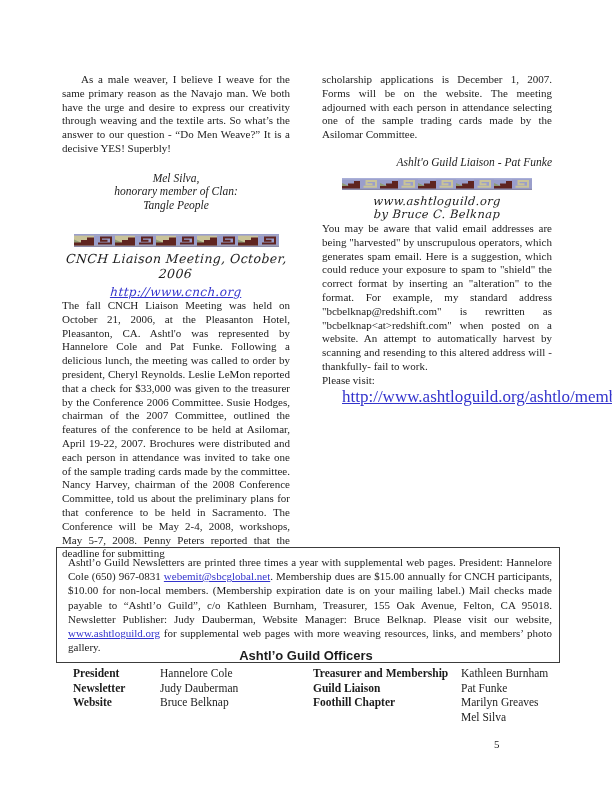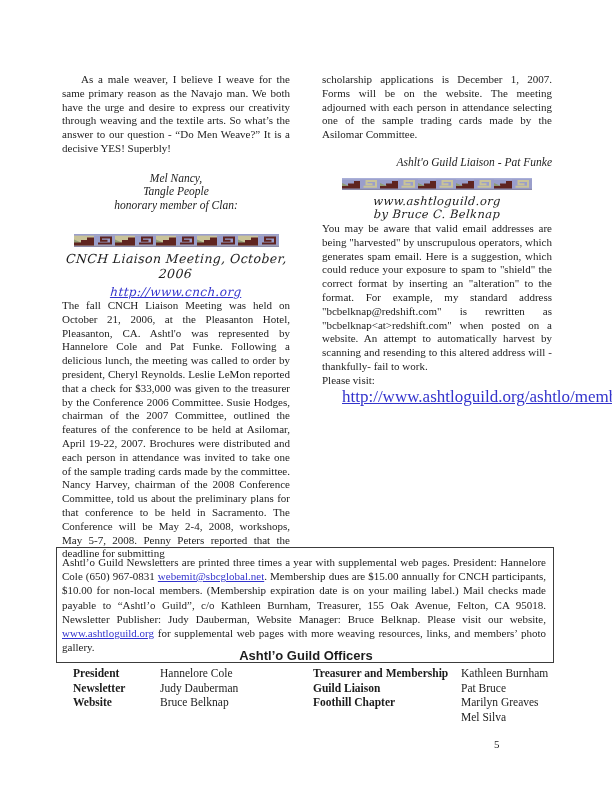--- a/index.html
+++ b/index.html
@@ -25,21 +25,21 @@
   .script-lg { font-size:12.5px; line-height:15px; margin-top:4px; }
   .script-sm { font-size:11.5px; line-height:13.5px; }
   a.link { color:#3333cc; text-decoration:underline; cursor:pointer; }
   .script-link { display:block; margin-top:4px; font-size:12px; }
   .para-gap  { margin-top:17px; }
   .para-gap2 { margin-top:14px; }
   .visit-label { margin-top:14px; text-align:left; }
   .members-link { display:inline-block; font-size:17px; line-height:13.8px;padding-left:20px; }
   .footer-box {
     position:absolute; top:547px; left:56px; width:484px;
-    border:1px solid #3c3c3c; padding:7px 7px 8px 5px;
+    border:1px solid #3c3c3c; padding:7px 7px 8px 11px;
     font-size:11px; line-height:14.2px; text-align:justify;
   }
   .officers { position:absolute; top:648px; left:56px; width:500px; }
   .officers-heading {
     text-align:center; font-family:"Liberation Sans", sans-serif;
     font-weight:bold; font-size:13px; margin:0 0 3px 0;
   }
   .officers-grid {
     display:grid; grid-template-columns:87px 153px 148px 112px;
     font-size:11.5px; line-height:14.6px; padding-left:17px;
@@ -51,23 +51,23 @@
 <body>
 
 <div class="page">
 
   <div class="columns">
 
     <div class="col-left">
       <p class="body indent">As a male weaver, I believe I weave for the same primary reason as the Navajo man.  We both have the urge and desire to express our creativity through weaving and the textile arts.  So what’s the answer to our question - “Do Men Weave?”  It is a decisive YES!  Superbly!</p>
 
       <div class="attribution">
-        <div>Mel Nancy,</div>
+        <div>Mel Silva,</div>
+        <div>honorary member of Clan:</div>
         <div>Tangle People</div>
-        <div>honorary member of Clan:</div>
       </div>
 
       <div class="band-wrap-left">
         <svg class="band" width="205" height="13" viewBox="0 0 205 13" aria-hidden="true">
           <defs>
             <pattern id="bp1" width="41" height="13" patternUnits="userSpaceOnUse">
               <rect width="41" height="13" fill="#c9c399"></rect>
               <rect width="41" height="1.6" y="0" fill="#9a9ecb"></rect>
               <rect width="41" height="1.6" y="11.4" fill="#8a8aa8"></rect>
               <polygon points="0,9 0,5.5 8,9" fill="#8f9a74"></polygon>
@@ -125,21 +125,21 @@
     <div class="officers-heading">Ashtl’o Guild Officers</div>
     <div class="officers-grid">
       <div class="lbl">President</div>
       <div>Hannelore Cole</div>
       <div class="lbl">Treasurer and Membership</div>
       <div>Kathleen Burnham</div>
 
       <div class="lbl">Newsletter</div>
       <div>Judy Dauberman</div>
       <div class="lbl">Guild Liaison</div>
-      <div>Pat Bruce</div>
+      <div>Pat Funke</div>
 
       <div class="lbl">Website</div>
       <div>Bruce Belknap</div>
       <div class="lbl">Foothill Chapter</div>
       <div>Marilyn Greaves</div>
 
       <div class="lbl"></div>
       <div></div>
       <div class="lbl"></div>
       <div>Mel Silva</div>

